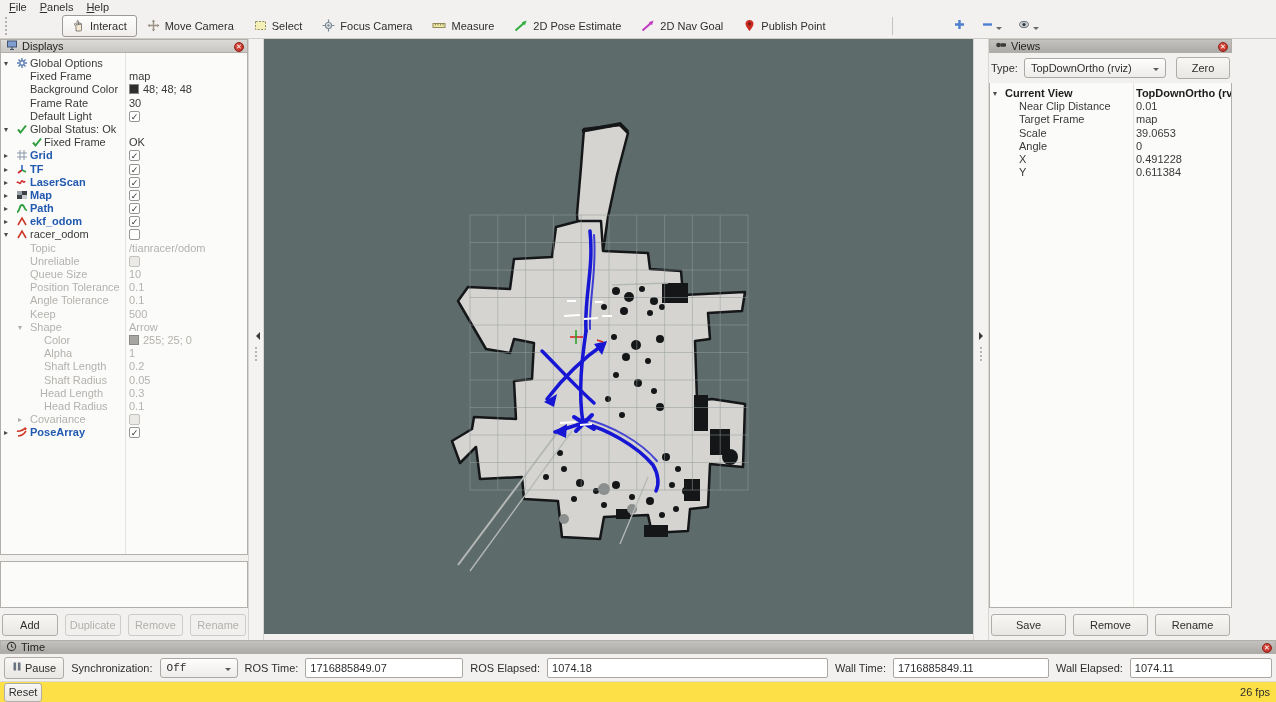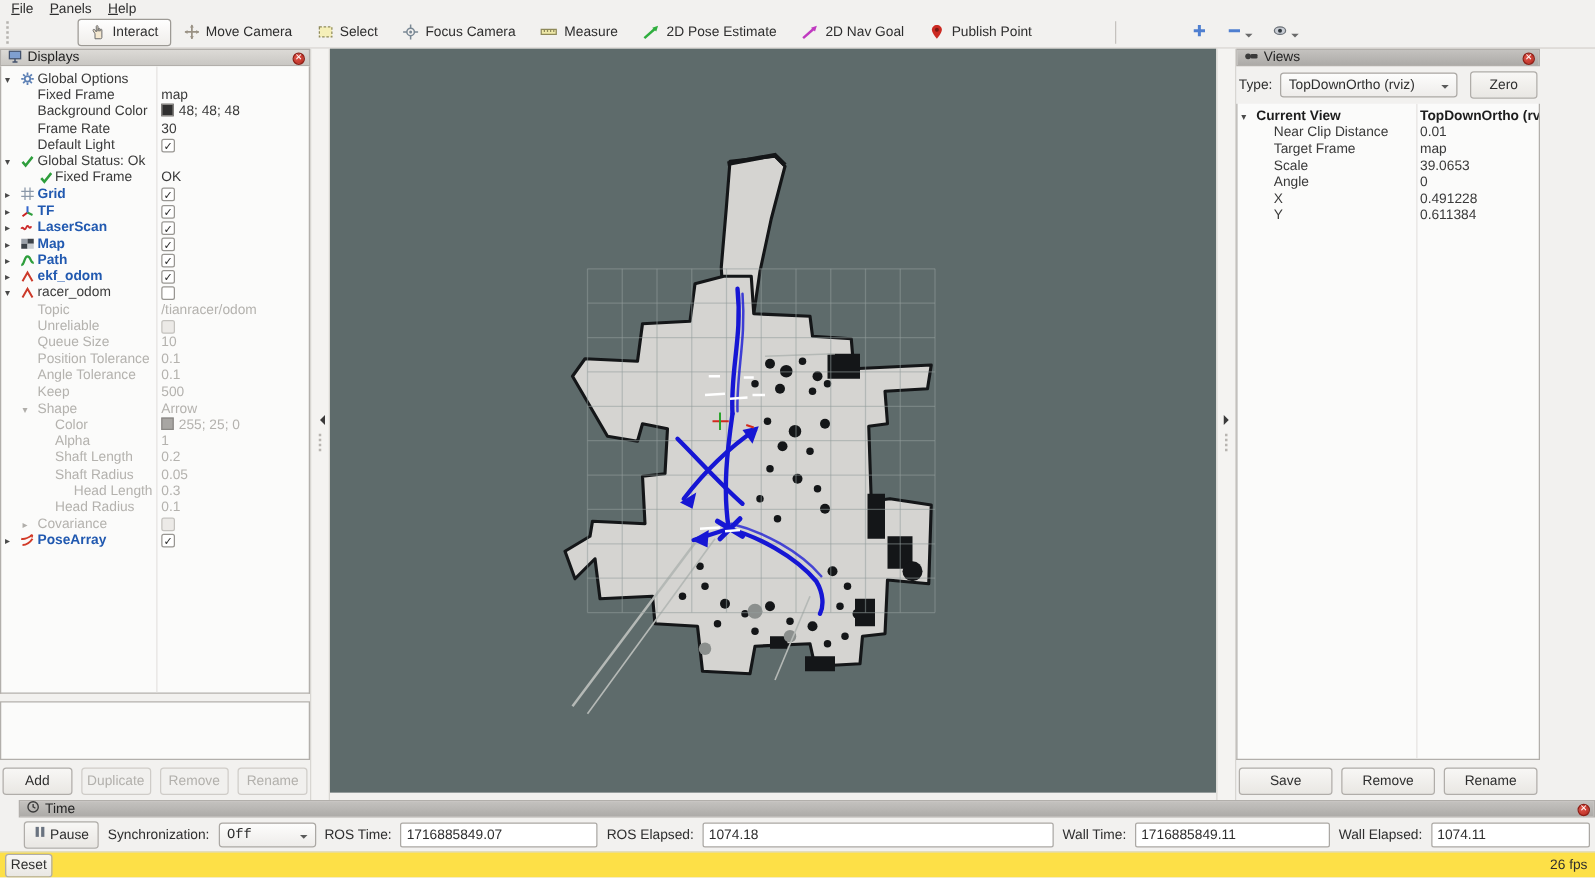--- a/index.html
+++ b/index.html
@@ -66,21 +66,21 @@
   .btn{flex:1; height:22px; font-size:11px; color:#2e2e2e; background:linear-gradient(#f8f7f5,#e9e7e3); border:1px solid #b0ada9; border-radius:3px; text-align:center; line-height:20px; white-space:nowrap;}
   .btn.disabled{color:#b2b0ac; border-color:#cfccc8; background:#f1f0ee;}
 
   .typerow{display:flex; align-items:center; gap:6px; padding:4px 2px; font-size:11px; flex:0 0 28px;}
   .selectbox{position:relative; border:1px solid #aba8a4; border-radius:3px; background:linear-gradient(#fdfdfc,#eeecea); padding:3px 20px 3px 6px; font-size:11px; color:#2e2e2e; white-space:nowrap;}
   .selectbox::after{content:""; position:absolute; right:6px; top:9px; border:3.5px solid transparent; border-top-color:#5a5a5a;}
   .type-select{width:142px;}
   .zero-btn{margin-left:auto; flex:0 0 54px;}
 
   
-  .timepanel{height:41px; background:#f2f1ef;margin-left:15px;}
+  .timepanel{height:41px; background:#f2f1ef;}
   .timerow{display:flex; align-items:center; gap:7px; padding:3px 4px 0 4px;}
   .tinput{height:20px; border:1px solid #aba8a4; border-radius:2px; background:#fff; font-size:11px; padding:0 4px; font-family:inherit; color:#2e2e2e;}
   .tlab{white-space:nowrap;}
   .pause-btn{flex:0 0 auto; display:inline-flex; gap:3px; align-items:center; padding:0 7px;}
   .sync-select{width:78px;font-family:Liberation Mono, monospace;}
   .statusbar{height:21px; display:flex; align-items:center; padding:0 4px; background:#fde047; border-top:1px solid #dcdad6;}
   .reset-btn{flex:0 0 38px; height:19px; line-height:17px;}
   .fps{margin-left:auto; font-size:11px; color:#2e2e2e; padding-right:2px;}
 
   
@@ -360,21 +360,21 @@
         </div>
         <div class="trow">
           <span class="tlabel dis" style="left: 43px;">Shaft Length</span>
           <span class="tval dis" style="left: 128px;">0.2</span>
         </div>
         <div class="trow">
           <span class="tlabel dis" style="left: 43px;">Shaft Radius</span>
           <span class="tval dis" style="left: 128px;">0.05</span>
         </div>
         <div class="trow">
-          <span class="tlabel dis" style="left: 58px;">Head Length</span>
+          <span class="tlabel dis" style="left: 39px;">Head Length</span>
           <span class="tval dis" style="left: 128px;">0.3</span>
         </div>
         <div class="trow">
           <span class="tlabel dis" style="left: 43px;">Head Radius</span>
           <span class="tval dis" style="left: 128px;">0.1</span>
         </div>
         <div class="trow">
           <span class="exp dis" style="left: 17px;">▸</span>
           <span class="tlabel dis" style="left: 29px;">Covariance</span>
           <span class="cbox check-off-dis" style="left: 128px;"></span>

